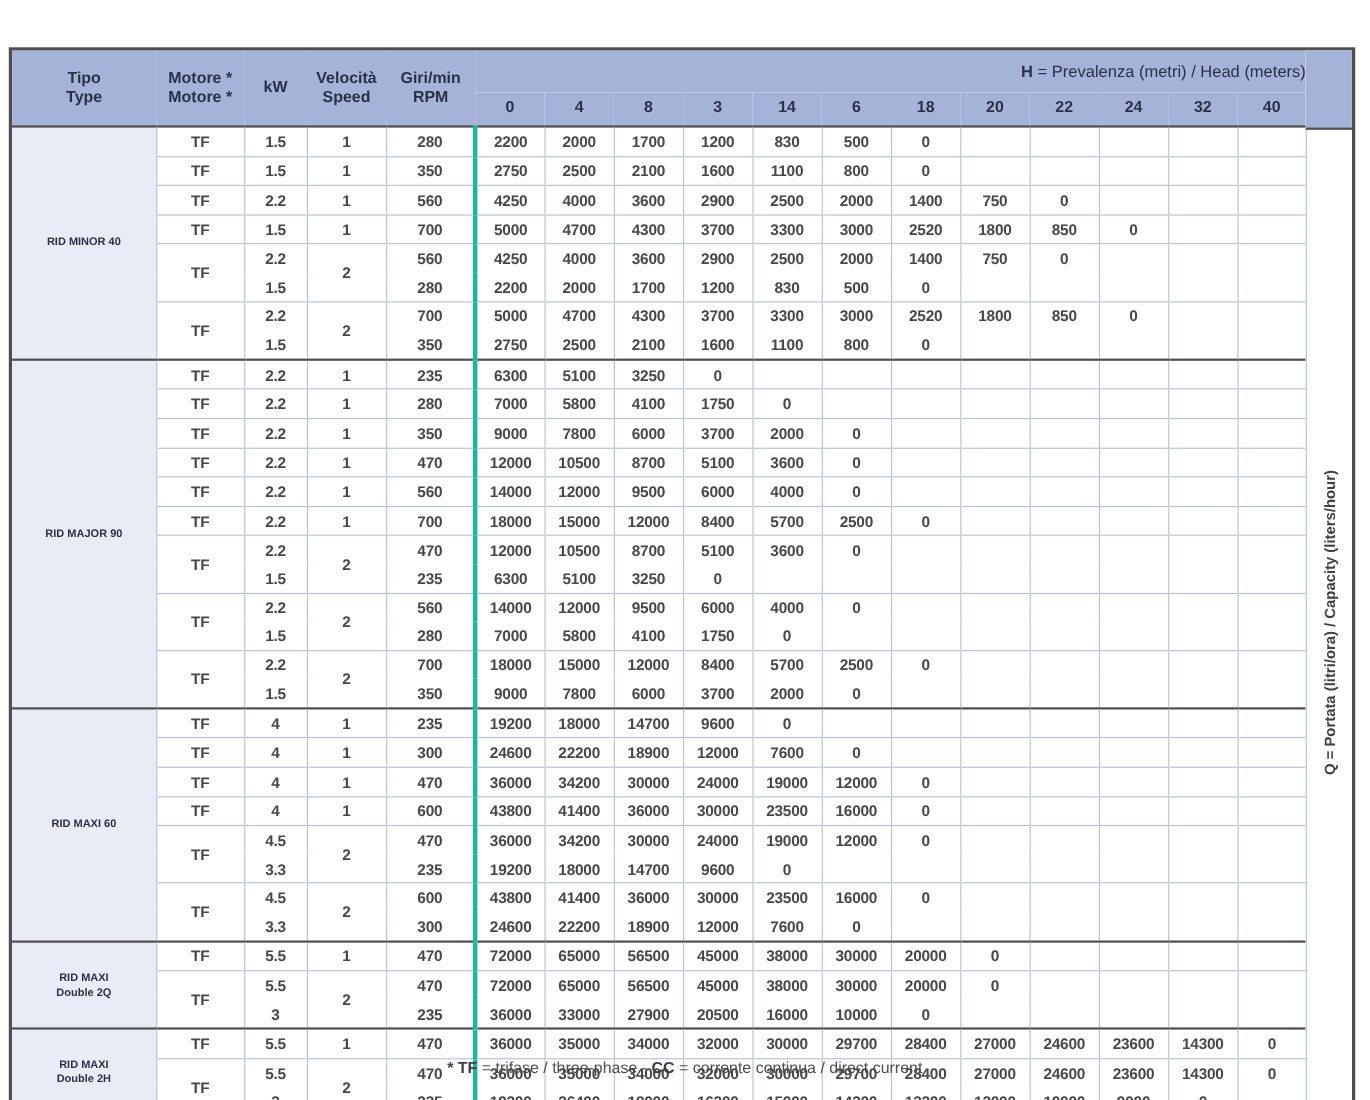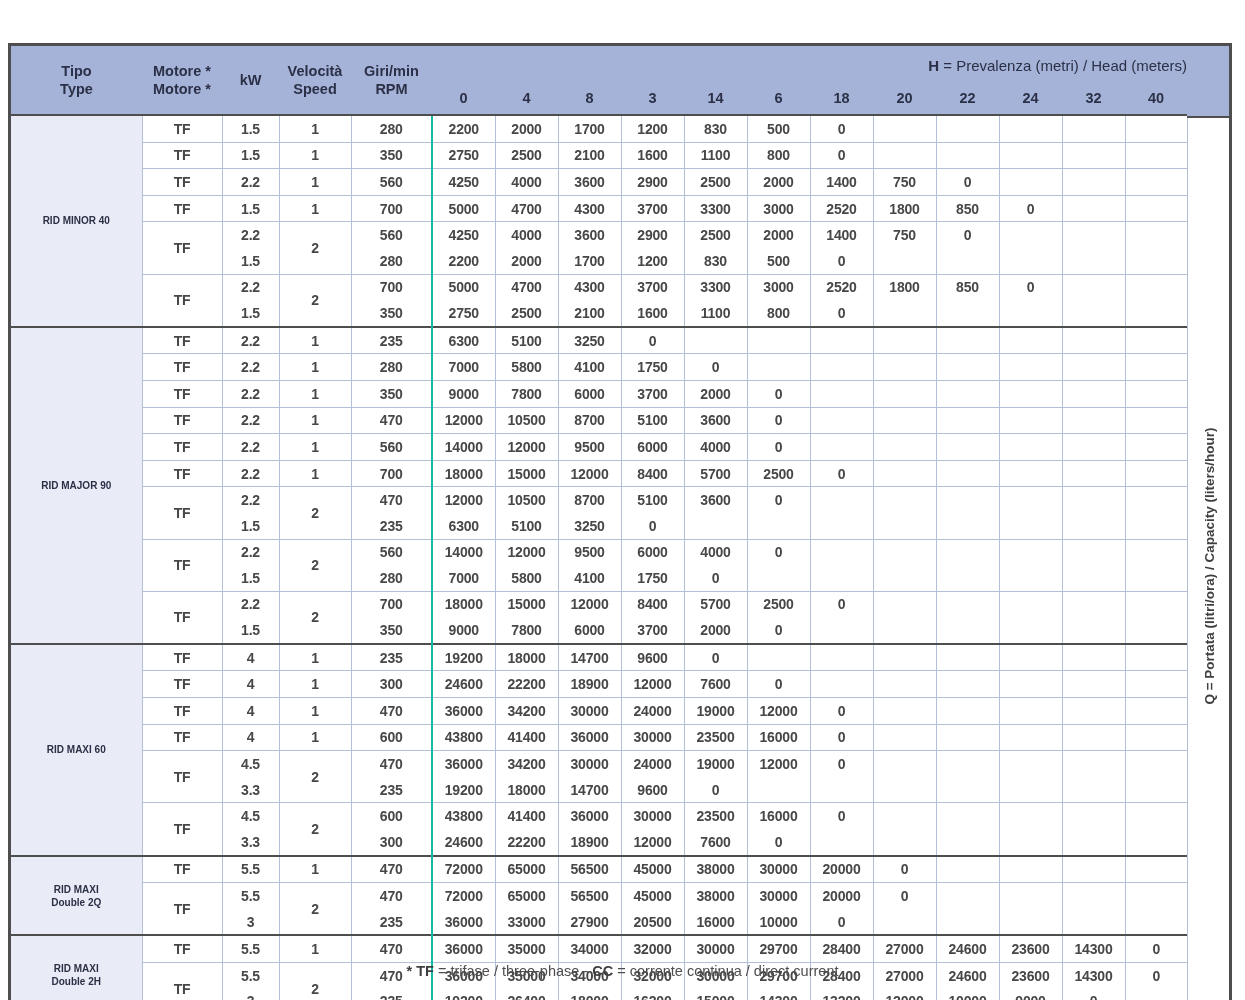--- a/index.html
+++ b/index.html
@@ -36,21 +36,21 @@
     font-size:14px;font-weight:700;color:var(--num);
     letter-spacing:-0.2px;
     border-left:1px solid var(--grid);
     background:#ffffff;
   }
   tbody td.type-cell{
     background:var(--lav);border-left:none;
     color:var(--ink);font-size:10px;line-height:1.3;
     white-space:pre-line;letter-spacing:0;
   }
-  tbody td.fd{border-left:2px solid #14b8a6;}
+  tbody td.fd{border-left:4px solid #14b8a6;}
   tbody tr.unit-start td{border-top:1px solid var(--grid);}
   tbody tr.section-start td{border-top:2px solid var(--dark);}
   
   .strip{width:42px;display:flex;flex-direction:column;background:#ffffff;}
   .strip-top{height:70px;background:var(--hdr);border-bottom:2px solid var(--dark);}
   .strip-body{flex:1;border-left:1px solid var(--grid);position:relative;}
   .qlabel{
     position:absolute;left:50%;top:50%;
     transform:translate(-50%,-50%) rotate(-90deg);
     white-space:nowrap;font-size:13.5px;font-weight:700;color:#3f3f3f;

